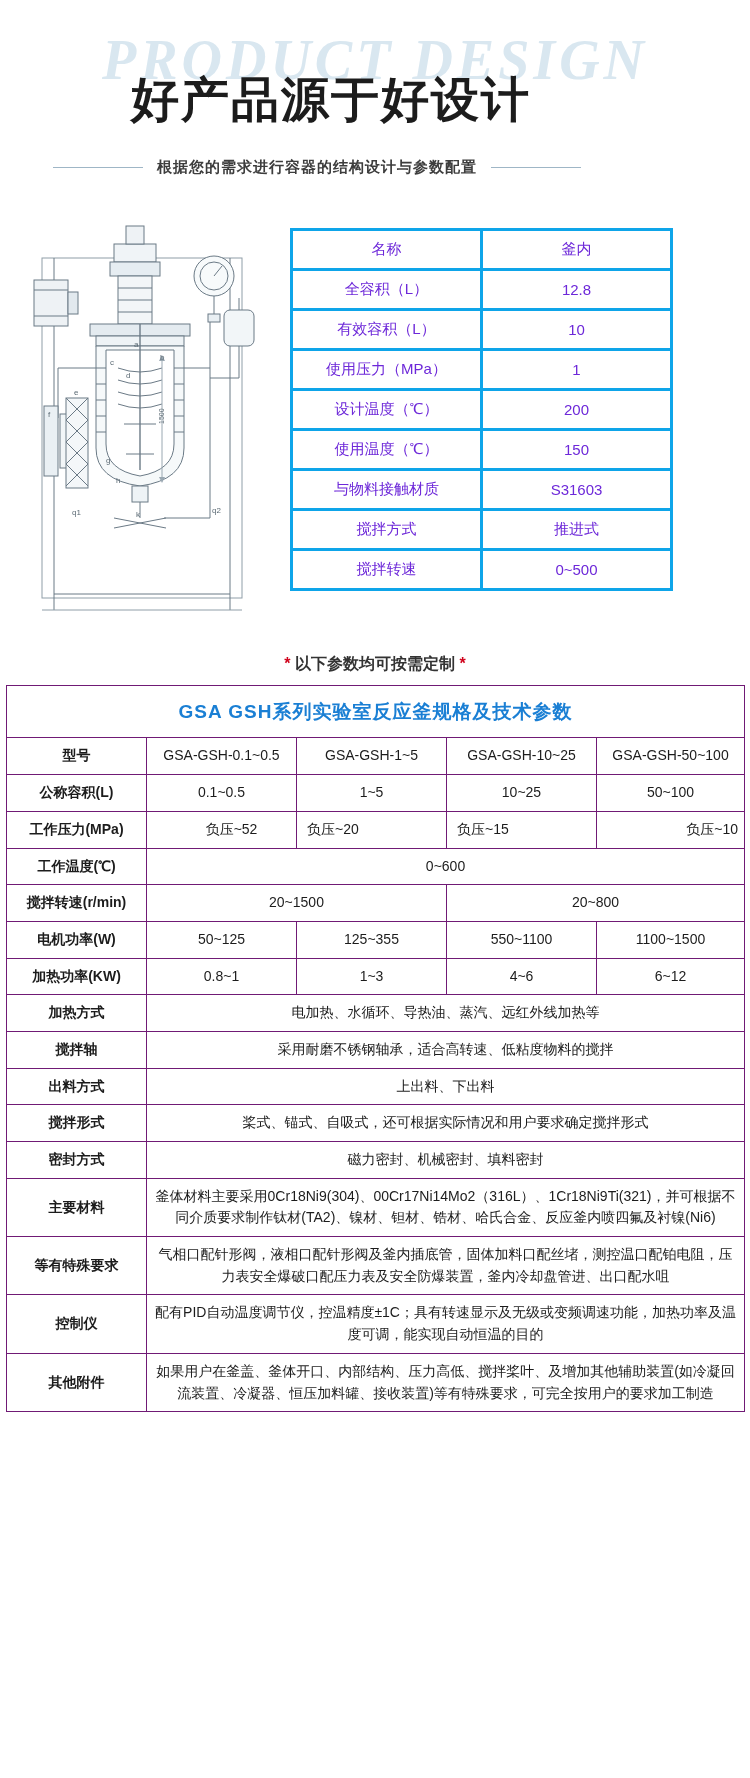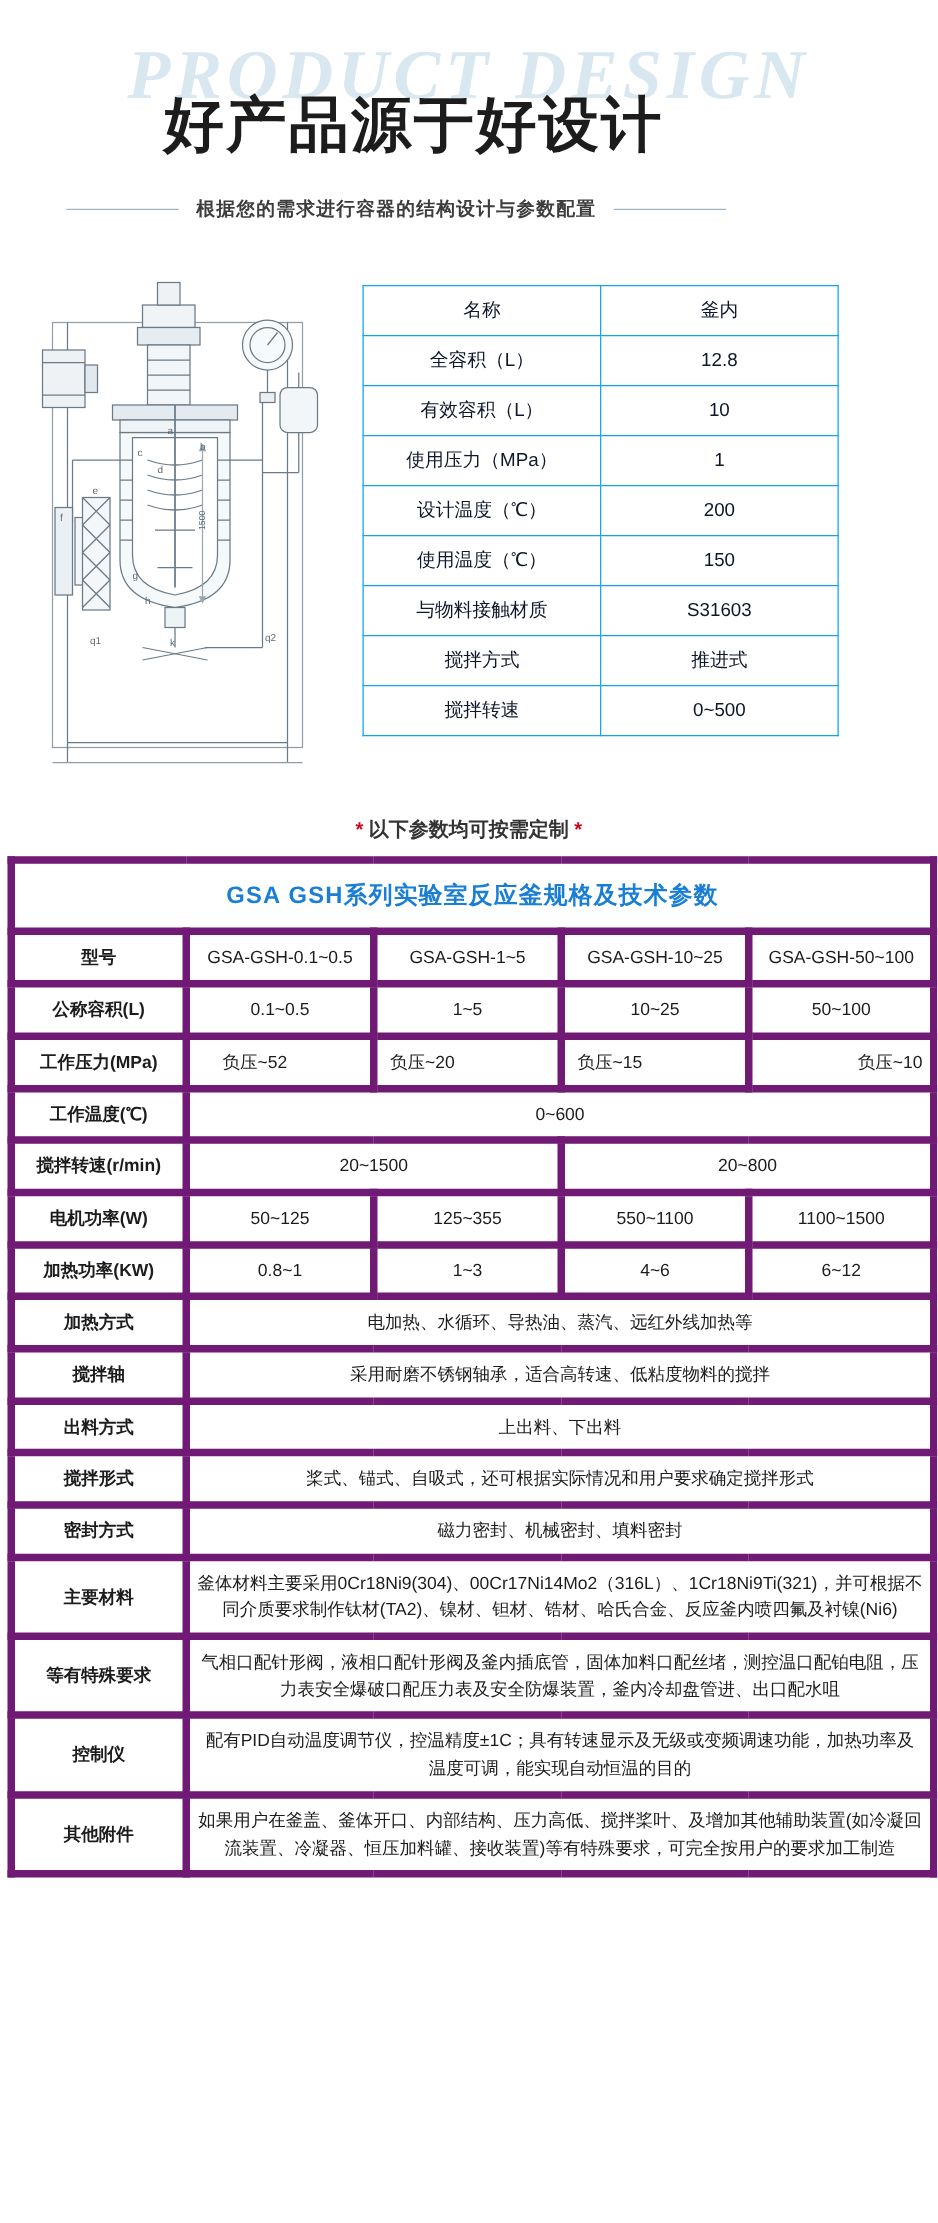--- a/index.html
+++ b/index.html
@@ -88,25 +88,25 @@
   .drawing svg { display: block; }
 
   .spec-table {
     border-collapse: collapse;
     margin-left: 14px;
     margin-top: 10px;
     width: 380px;
     table-layout: fixed;
   }
   .spec-table td {
-    border: 1px solid #0ea5e9;
+    border: 3px solid #0ea5e9;
     height: 40px;
     text-align: center;
     font-size: 15px;
-    color: #0f172a;
+    color: #6d28d9;
     padding: 2px 4px;
   }
   .spec-table td.k { width: 190px; }
   .spec-table td.v { width: 190px; }
 
   
   .custom-note {
     text-align: center;
     font-size: 16px;
     font-weight: bold;
@@ -116,21 +116,21 @@
   .custom-note .star { color: #d0021b; }
 
   
   .params-wrap { padding: 0 6px; }
   table.params {
     border-collapse: collapse;
     width: 738px;
     table-layout: fixed;
   }
   table.params td, table.params th {
-    border: 6px solid #701a75;
+    border: 1px solid #701a75;
     font-size: 14px;
     color: #1c1c1c;
     padding: 7px 6px;
     text-align: center;
     vertical-align: middle;
     line-height: 1.55;
   }
   table.params th.big-title {
     font-size: 19px;
     font-weight: bold;
@@ -343,21 +343,21 @@
         <tr>
           <td class="rowlabel">公称容积(L)</td>
           <td>0.1~0.5</td>
           <td>1~5</td>
           <td>10~25</td>
           <td>50~100</td>
         </tr>
 
         <tr>
           <td class="rowlabel">工作压力(MPa)</td>
-          <td style="text-align:left;padding-left:26px">负压~52</td>
+          <td style="text-align:center;padding-left:26px">负压~52</td>
           <td style="text-align:left;padding-left:10px">负压~20</td>
           <td style="text-align:left;padding-left:10px">负压~15</td>
           <td style="text-align:right;padding-left:10px">负压~10</td>
         </tr>
 
         <tr>
           <td class="rowlabel">工作温度(℃)</td>
           <td colspan="4">0~600</td>
         </tr>
 

